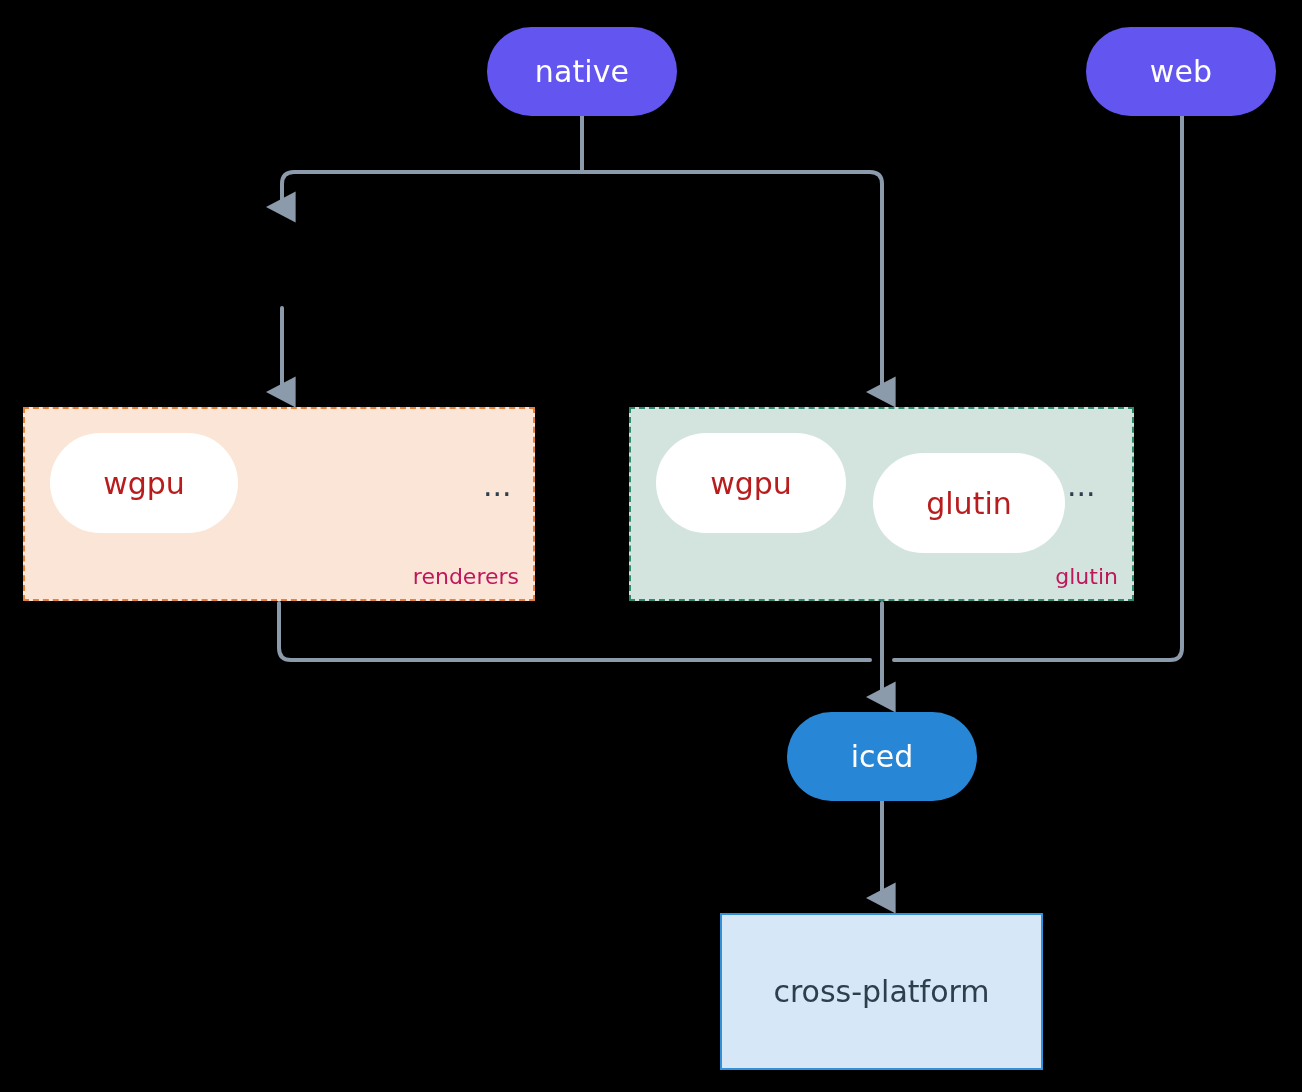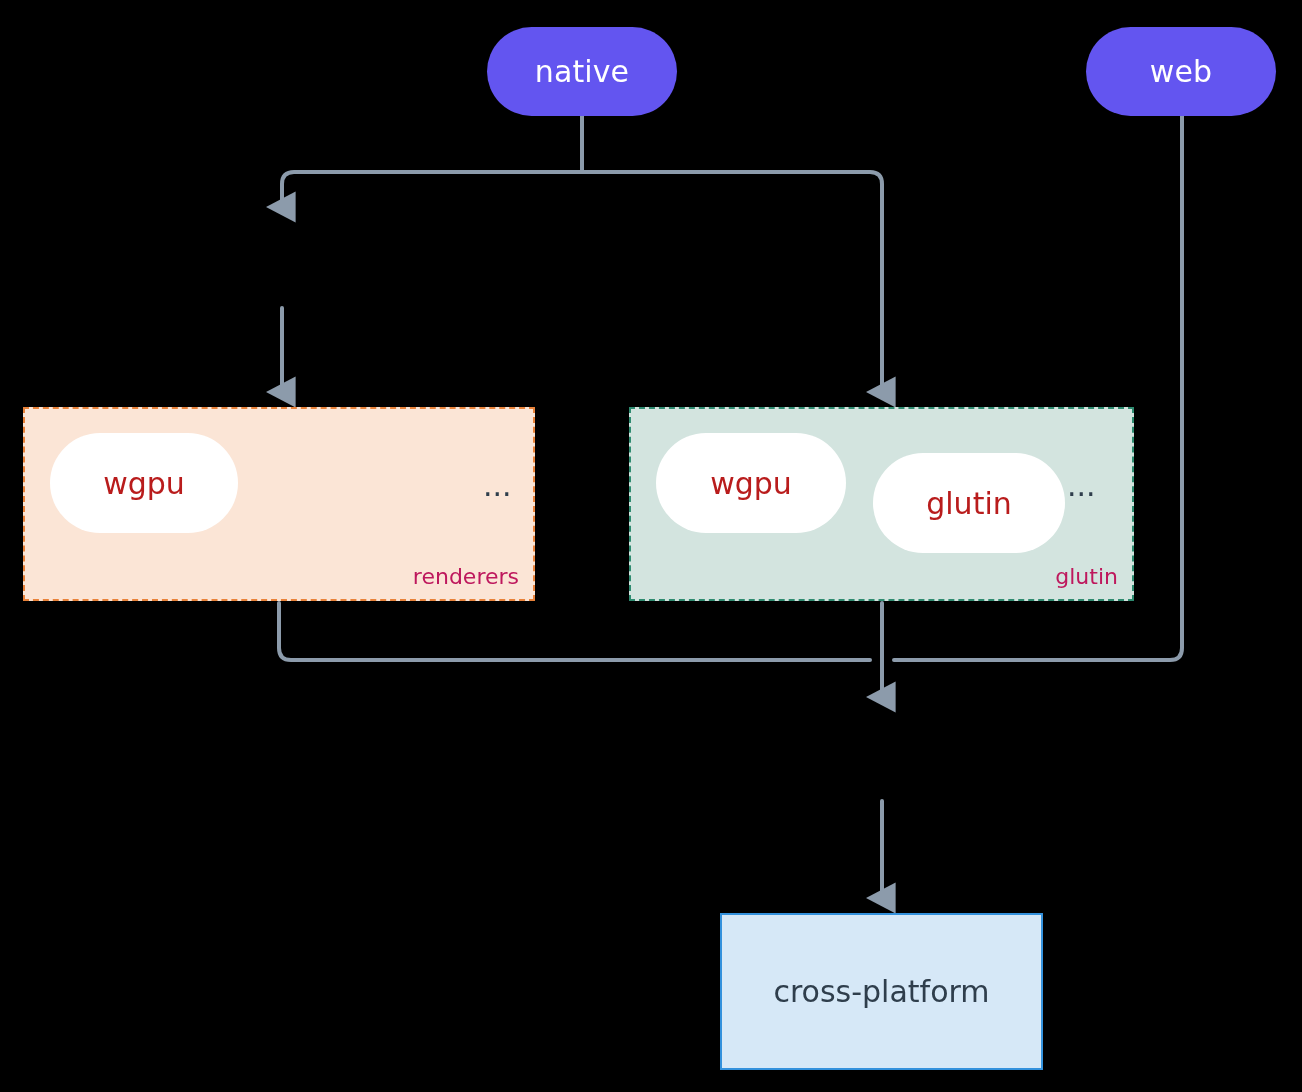--- a/index.html
+++ b/index.html
@@ -180,18 +180,21 @@
     <div class="chip" id="chip-winit">
       <span>wgpu</span>
     </div>
     <div class="chip" id="chip-glutin">
       <span>glutin</span>
     </div>
     <div class="ellipsis" id="ellipsis-shells">...</div>
     <div class="group-label">glutin</div>
   </div>
 
+  <div class="node pill" id="node-iced">
+    <span>iced</span>
+  </div>
 
   <div id="node-application">
     <div class="app-line">cross-platform</div>
   </div>
 
 </div>
 
 </body></html>

